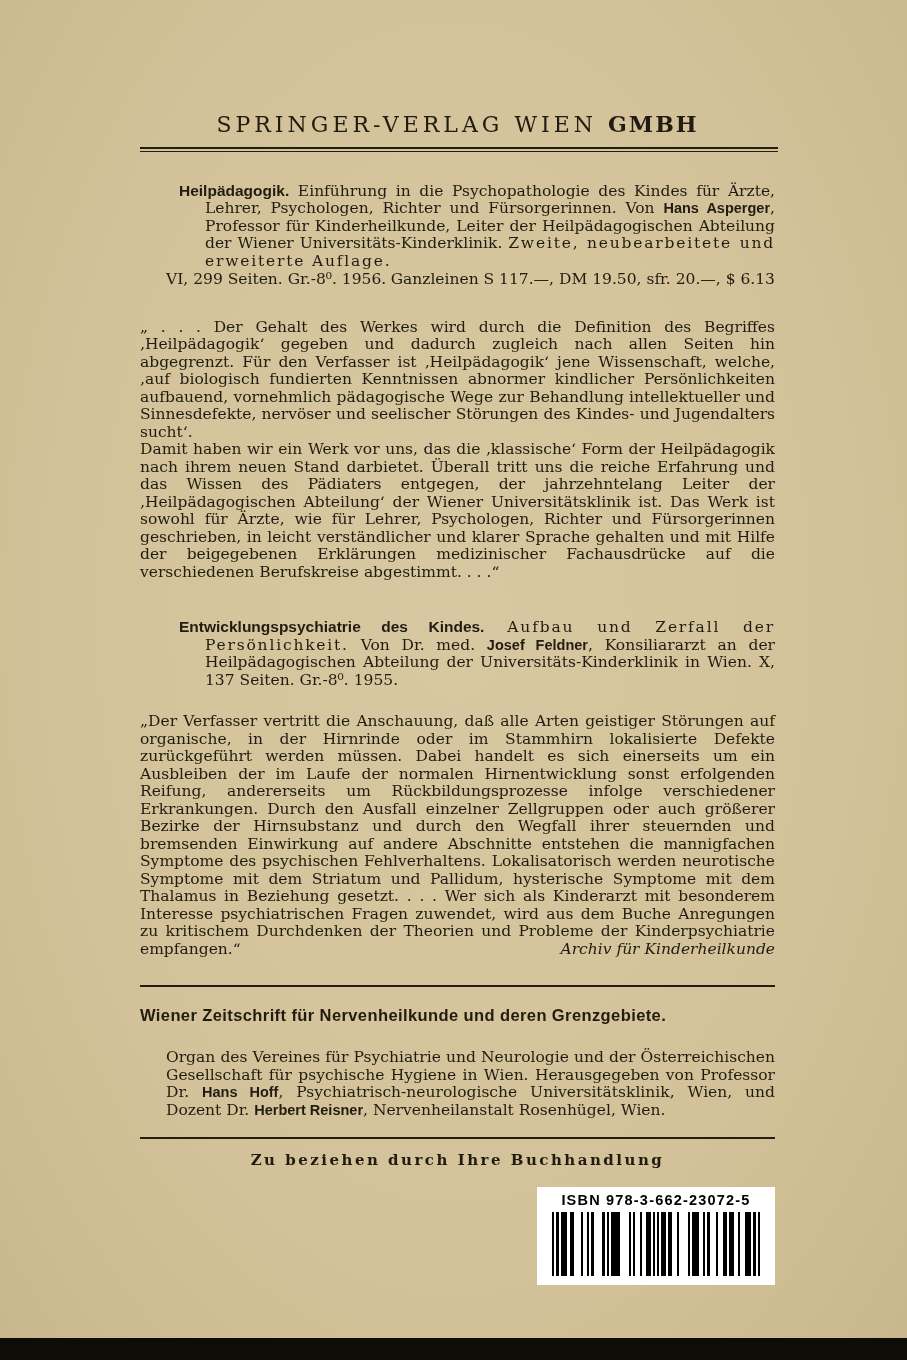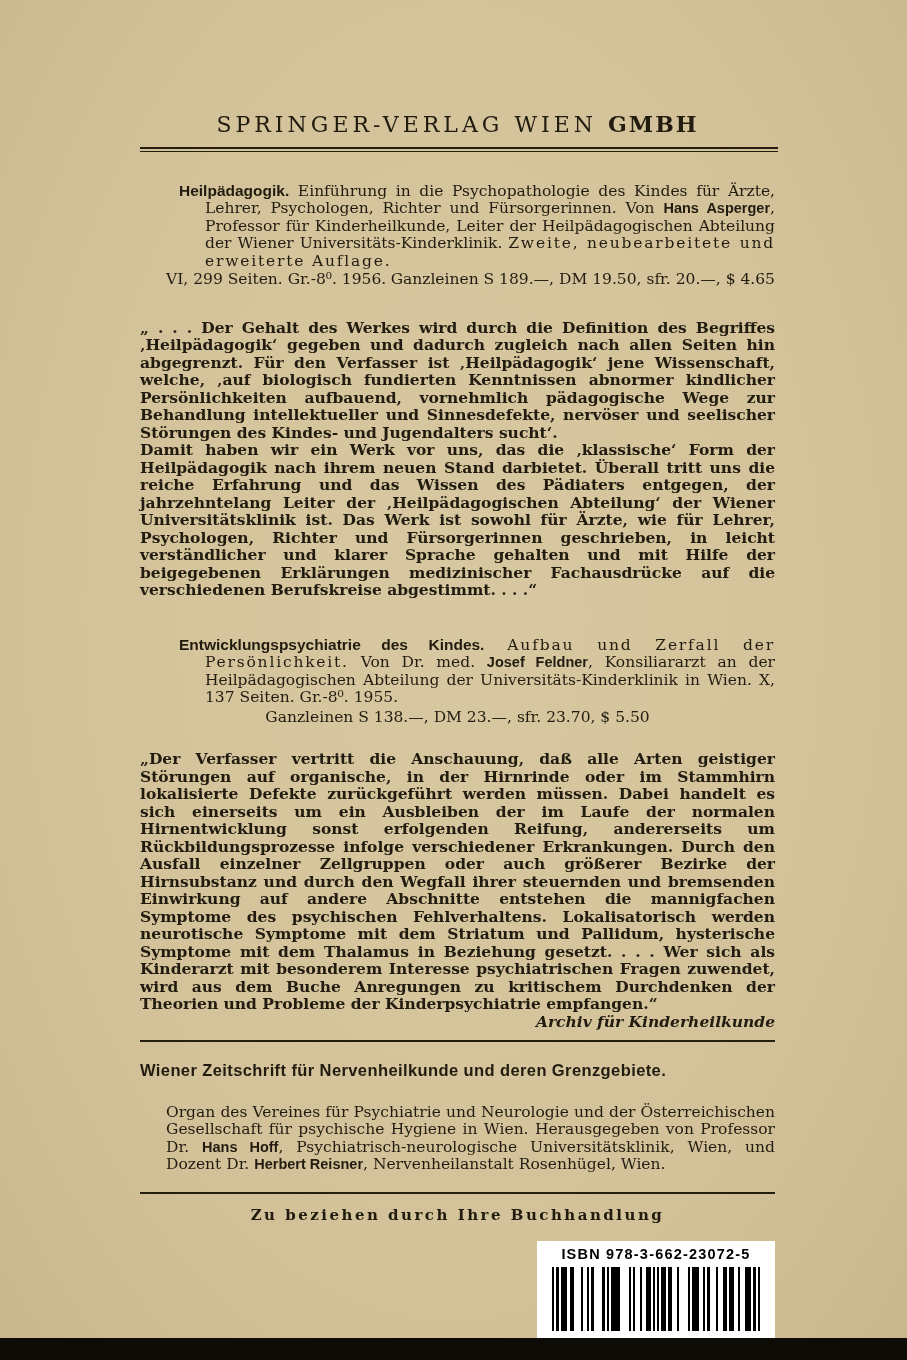--- a/index.html
+++ b/index.html
@@ -20,21 +20,21 @@
     border-top:2px solid #241e11; border-bottom:1px solid #241e11; }
 
   .entry-head { text-align:justify; padding-left:26px; text-indent:-26px;margin-left:39px; }
   .title-sans { font-family:"Liberation Sans", sans-serif; font-weight:700; font-size:15.5px; }
   .name-bold  { font-family:"Liberation Sans", sans-serif; font-weight:700; font-size:14.5px; }
   .sperr { letter-spacing:1.8px; }
 
   .price-row { display:flex; justify-content:space-between; padding-left:26px; margin-top:1px; }
   .price-center { text-align:center; margin-top:2px; }
 
-  .review { margin-top:30px;font-weight:bold; }
+  .review { margin-top:30px; }
   .review p { text-align:justify; }
   .source { text-align:right; font-style:italic; margin-top:2px; }
   .source-inline { float:right; font-style:italic; }
 
   .sect1 { margin-top:30px; }
   .sect2 { margin-top:37px; }
   .rev2  { margin-top:24px; }
 
   .rule { border-top:2px solid #241e11; }
   .rule-a { margin-top:27px; }
@@ -62,31 +62,30 @@
 
     <div class="masthead">
       <div class="pub"><span>SPRINGER-VERLAG WIEN</span> <b>GMBH</b></div>
       <div class="double-rule"></div>
     </div>
 
     <section class="sect1">
       <p class="entry-head"><span class="title-sans">Heilpädagogik.</span><span> Einführung in die Psychopathologie des Kindes für Ärzte, Lehrer, Psychologen, Richter und Fürsorgerinnen. Von </span><span class="name-bold">Hans Asperger</span><span>, Professor für Kinderheilkunde, Leiter der Heilpädagogischen Abteilung der Wiener Universitäts-Kinderklinik. </span><span class="sperr">Zweite, neubearbeitete und erweiterte Auflage.</span></p>
       <p class="price-row">
         <span>VI, 299 Seiten. Gr.-8⁰. 1956.</span>
-        <span>Ganzleinen S 189.—, DM 19.50, sfr. 20.—, $ 4.65</span>
+        <span>Ganzleinen S 117.—, DM 19.50, sfr. 20.—, $ 6.13</span>
       </p>
       <div class="review">
         <p>„ . . . Der Gehalt des Werkes wird durch die Definition des Begriffes ‚Heilpädagogik‘ gegeben und dadurch zugleich nach allen Seiten hin abgegrenzt. Für den Verfasser ist ‚Heilpädagogik‘ jene Wissenschaft, welche, ‚auf biologisch fundierten Kenntnissen abnormer kindlicher Persönlichkeiten aufbauend, vornehmlich pädagogische Wege zur Behandlung intellektueller und Sinnesdefekte, nervöser und seelischer Störungen des Kindes- und Jugendalters sucht‘.</p>
         <p>Damit haben wir ein Werk vor uns, das die ‚klassische‘ Form der Heilpädagogik nach ihrem neuen Stand darbietet. Überall tritt uns die reiche Erfahrung und das Wissen des Pädiaters entgegen, der jahrzehntelang Leiter der ‚Heilpädagogischen Abteilung‘ der Wiener Universitätsklinik ist. Das Werk ist sowohl für Ärzte, wie für Lehrer, Psychologen, Richter und Fürsorgerinnen geschrieben, in leicht verständlicher und klarer Sprache gehalten und mit Hilfe der beigegebenen Erklärungen medizinischer Fachausdrücke auf die verschiedenen Berufskreise abgestimmt. . . .“</p>
       </div>
     </section>
 
     <section class="sect2">
       <p class="entry-head"><span class="title-sans">Entwicklungspsychiatrie des Kindes.</span><span class="sperr"> Aufbau und Zerfall der Persönlichkeit.</span><span> Von Dr. med. </span><span class="name-bold">Josef Feldner</span><span>, Konsiliararzt an der Heilpädagogischen Abteilung der Universitäts-Kinderklinik in Wien. X, 137 Seiten. Gr.-8⁰. 1955.</span></p>
-      <p class="price-center">Ganzleinen S 138.—, DM 23.—, sfr. 23.70, $ 5.50</p>
       <div class="review rev2">
         <p><span>„Der Verfasser vertritt die Anschauung, daß alle Arten geistiger Störungen auf organische, in der Hirnrinde oder im Stammhirn lokalisierte Defekte zurückgeführt werden müssen. Dabei handelt es sich einerseits um ein Ausbleiben der im Laufe der normalen Hirnentwicklung sonst erfolgenden Reifung, andererseits um Rückbildungsprozesse infolge verschiedener Erkrankungen. Durch den Ausfall einzelner Zellgruppen oder auch größerer Bezirke der Hirnsubstanz und durch den Wegfall ihrer steuernden und bremsenden Einwirkung auf andere Abschnitte entstehen die mannigfachen Symptome des psychischen Fehlverhaltens. Lokalisatorisch werden neurotische Symptome mit dem Striatum und Pallidum, hysterische Symptome mit dem Thalamus in Beziehung gesetzt. . . . Wer sich als Kinderarzt mit besonderem Interesse psychiatrischen Fragen zuwendet, wird aus dem Buche Anregungen zu kritischem Durchdenken der Theorien und Probleme der Kinderpsychiatrie empfangen.“</span> <span class="source-inline">Archiv für Kinderheilkunde</span></p>
       </div>
     </section>
 
     <div class="rule rule-a"></div>
 
     <section class="journal">
       <h2 class="journal-title">Wiener Zeitschrift für Nervenheilkunde und deren Grenzgebiete.</h2>
       <p class="journal-body"><span>Organ des Vereines für Psychiatrie und Neurologie und der Österreichischen Gesellschaft für psychische Hygiene in Wien. Herausgegeben von Professor Dr. </span><span class="name-bold">Hans Hoff</span><span>, Psychiatrisch-neurologische Universitätsklinik, Wien, und Dozent Dr. </span><span class="name-bold">Herbert Reisner</span><span>, Nervenheilanstalt Rosenhügel, Wien.</span></p>

